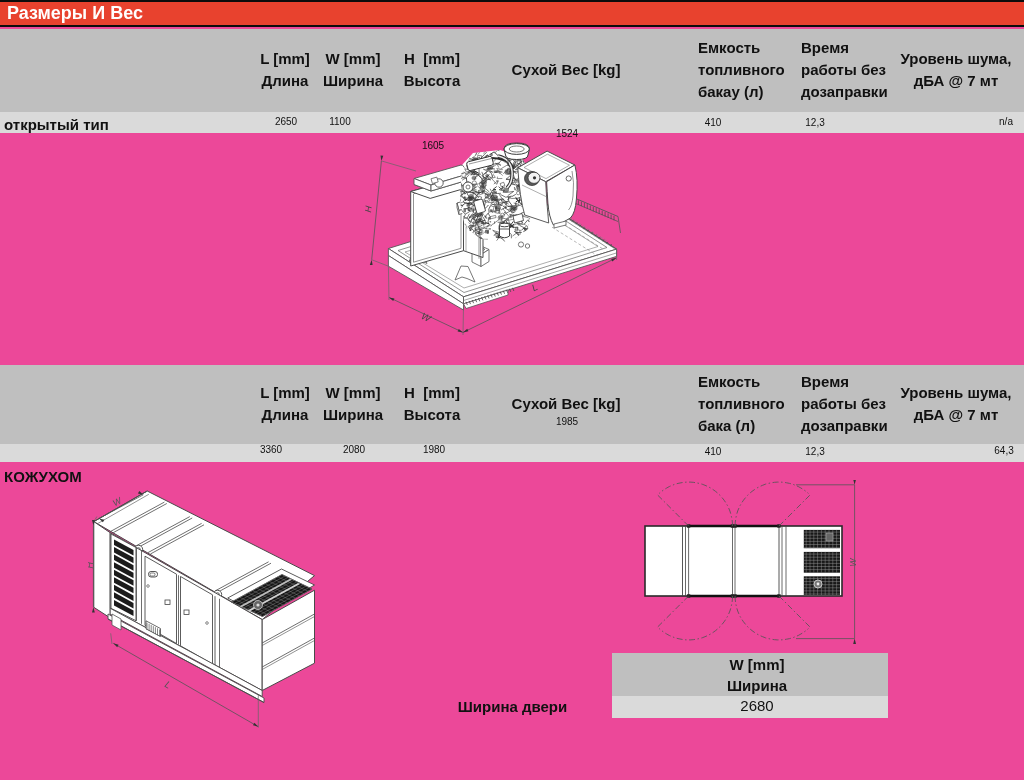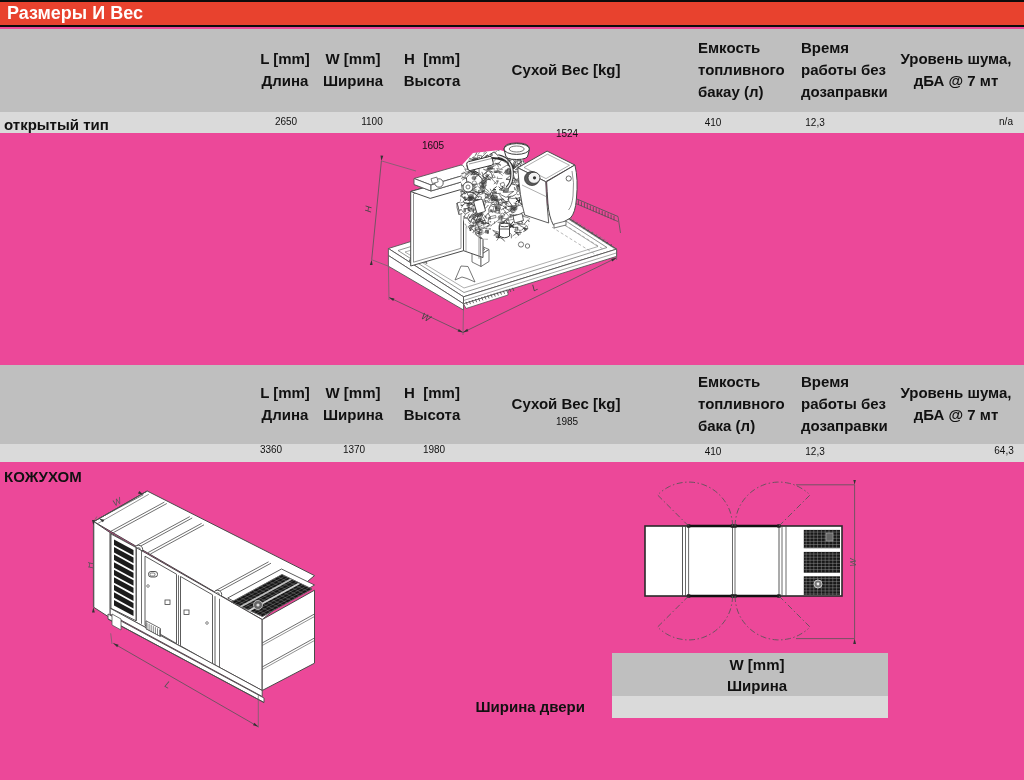--- a/index.html
+++ b/index.html
@@ -33,21 +33,21 @@
 <div class="hdrcell" style="left:698px;top:37px;">Емкость<br>топливного<br>бакау (л)</div>
 
 <div class="hdrcell" style="left:801px;top:37px;">Время<br>работы без<br>дозаправки</div>
 
 <div class="hdrcell ctr" style="left:956px;top:48px;">Уровень шума,<br>дБА @ 7 мт</div>
 
 <div class="abs" style="left:4px;top:116px;font-size:15px;font-weight:bold;color:#111;">открытый тип</div>
 
 <div class="val" style="left:286px;top:116px;">2650</div>
 
-<div class="val" style="left:372px;top:116px;">1100</div>
+<div class="val" style="left:340px;top:116px;">1100</div>
 
 <div class="val" style="left:433px;top:116px;margin-top:24px;">1605</div>
 
 <div class="val" style="left:567px;top:116px;margin-top:12px;">1524</div>
 
 <div class="val" style="left:713px;top:117px;">410</div>
 
 <div class="val" style="left:815px;top:117px;">12,3</div>
 
 <div class="val" style="left:1006px;top:116px;">n/a</div>
@@ -643,21 +643,21 @@
 <div class="hdrcell" style="left:698px;top:371px;">Емкость<br>топливного<br>бака (л)</div>
 
 <div class="hdrcell" style="left:801px;top:371px;">Время<br>работы без<br>дозаправки</div>
 
 <div class="hdrcell ctr" style="left:956px;top:382px;">Уровень шума,<br>дБА @ 7 мт</div>
 
 <div class="abs" style="left:4px;top:445px;font-size:15px;font-weight:bold;color:#111;margin-top:23px;">КОЖУХОМ</div>
 
 <div class="val" style="left:271px;top:444px;">3360</div>
 
-<div class="val" style="left:354px;top:444px;">1370</div>
+<div class="val" style="left:354px;top:444px;">2080</div>
 
 <div class="val" style="left:434px;top:444px;">1980</div>
 
 <div class="val" style="left:567px;top:416px;">1985</div>
 
 <div class="val" style="left:713px;top:446px;">410</div>
 
 <div class="val" style="left:815px;top:446px;">12,3</div>
 
 <div class="val" style="left:1004px;top:445px;">64,3</div>
@@ -901,16 +901,17 @@
 <text x="209.5" y="88" font-size="8.5" fill="#555" font-style="italic" transform="rotate(-90 212 84)">W</text>
       </svg>
 </div>
 
 <div class="abs" style="left:612px;top:653px;width:276px;height:43px;background:#bfbfbf;"></div>
 
 <div class="abs" style="left:619px;top:653px;width:276px;text-align:center;font-size:15px;font-weight:bold;color:#111;line-height:21px;padding-top:1px;">W [mm]<br>Ширина</div>
 
 <div class="abs" style="left:612px;top:696px;width:276px;height:22px;background:#dadada;"></div>
 
-
-<div class="abs" style="left:440px;top:698px;width:145px;text-align:right;font-size:15px;font-weight:bold;color:#111;">Ширина двери</div>
+<div class="abs" style="left:619px;top:697px;width:276px;text-align:center;font-size:15px;color:#111;">2680</div>
+
+<div class="abs" style="left:440px;top:698px;width:145px;text-align:center;font-size:15px;font-weight:bold;color:#111;">Ширина двери</div>
 
 </div>
 
 </body></html>

